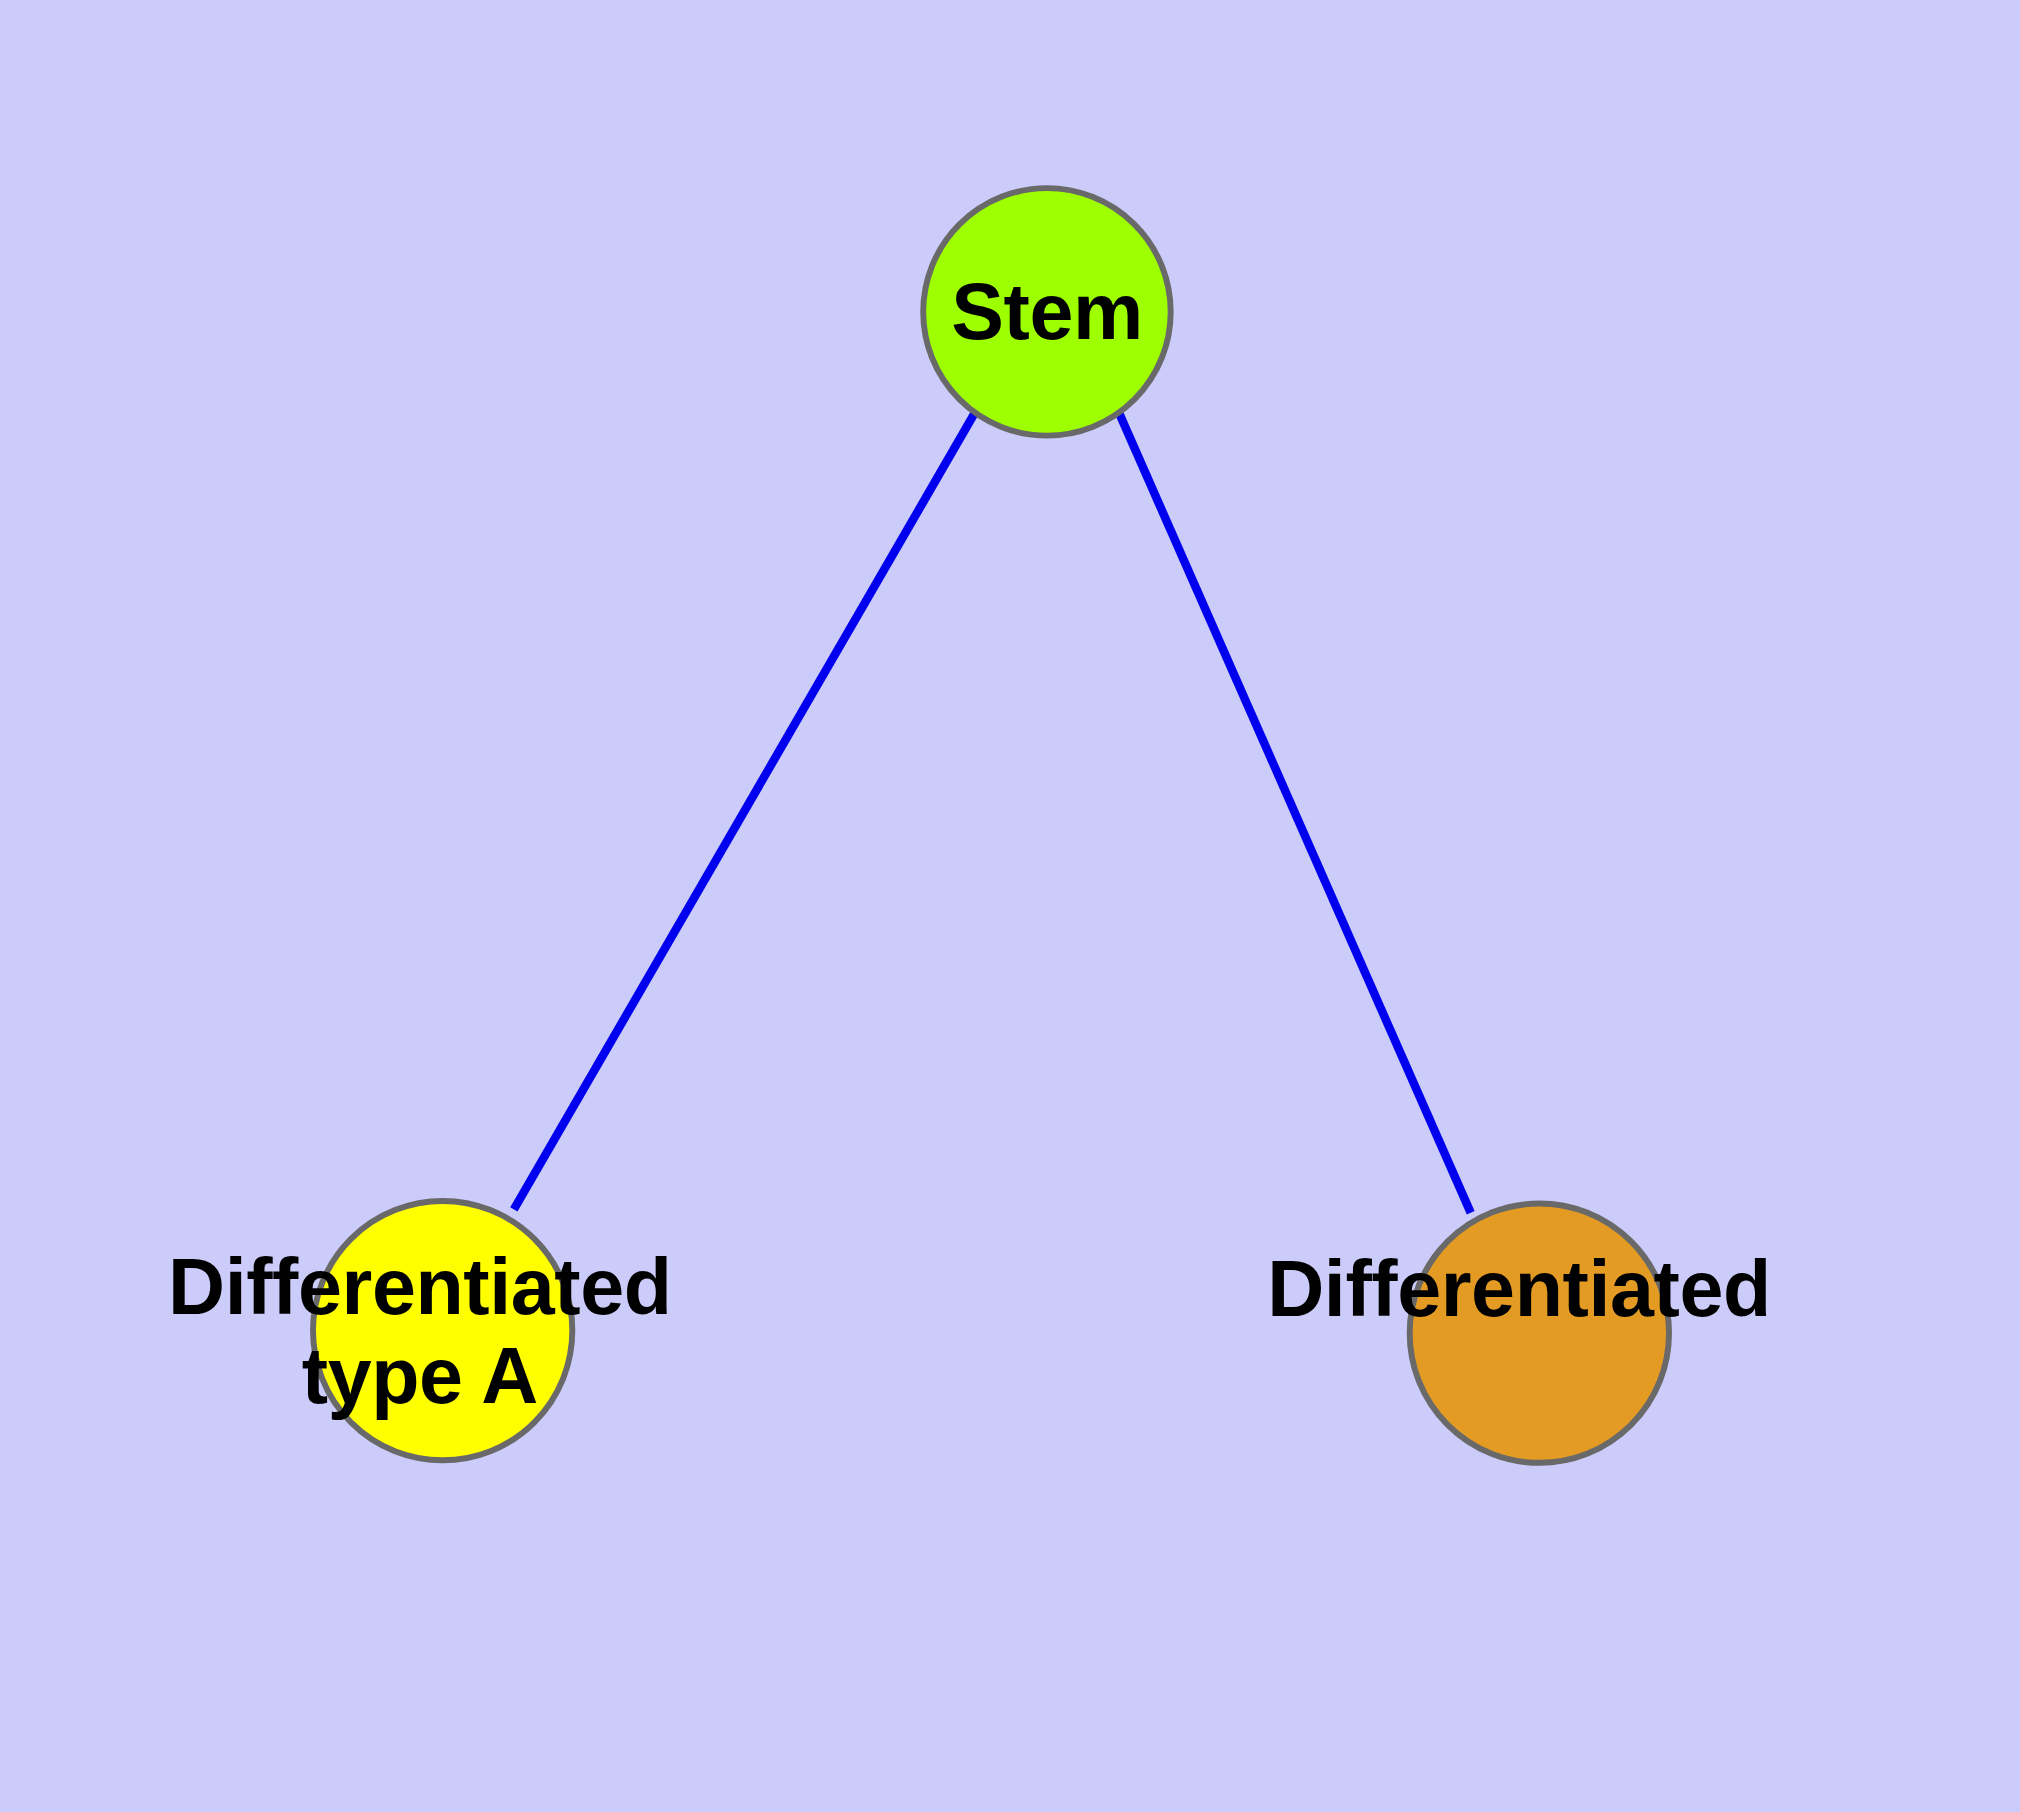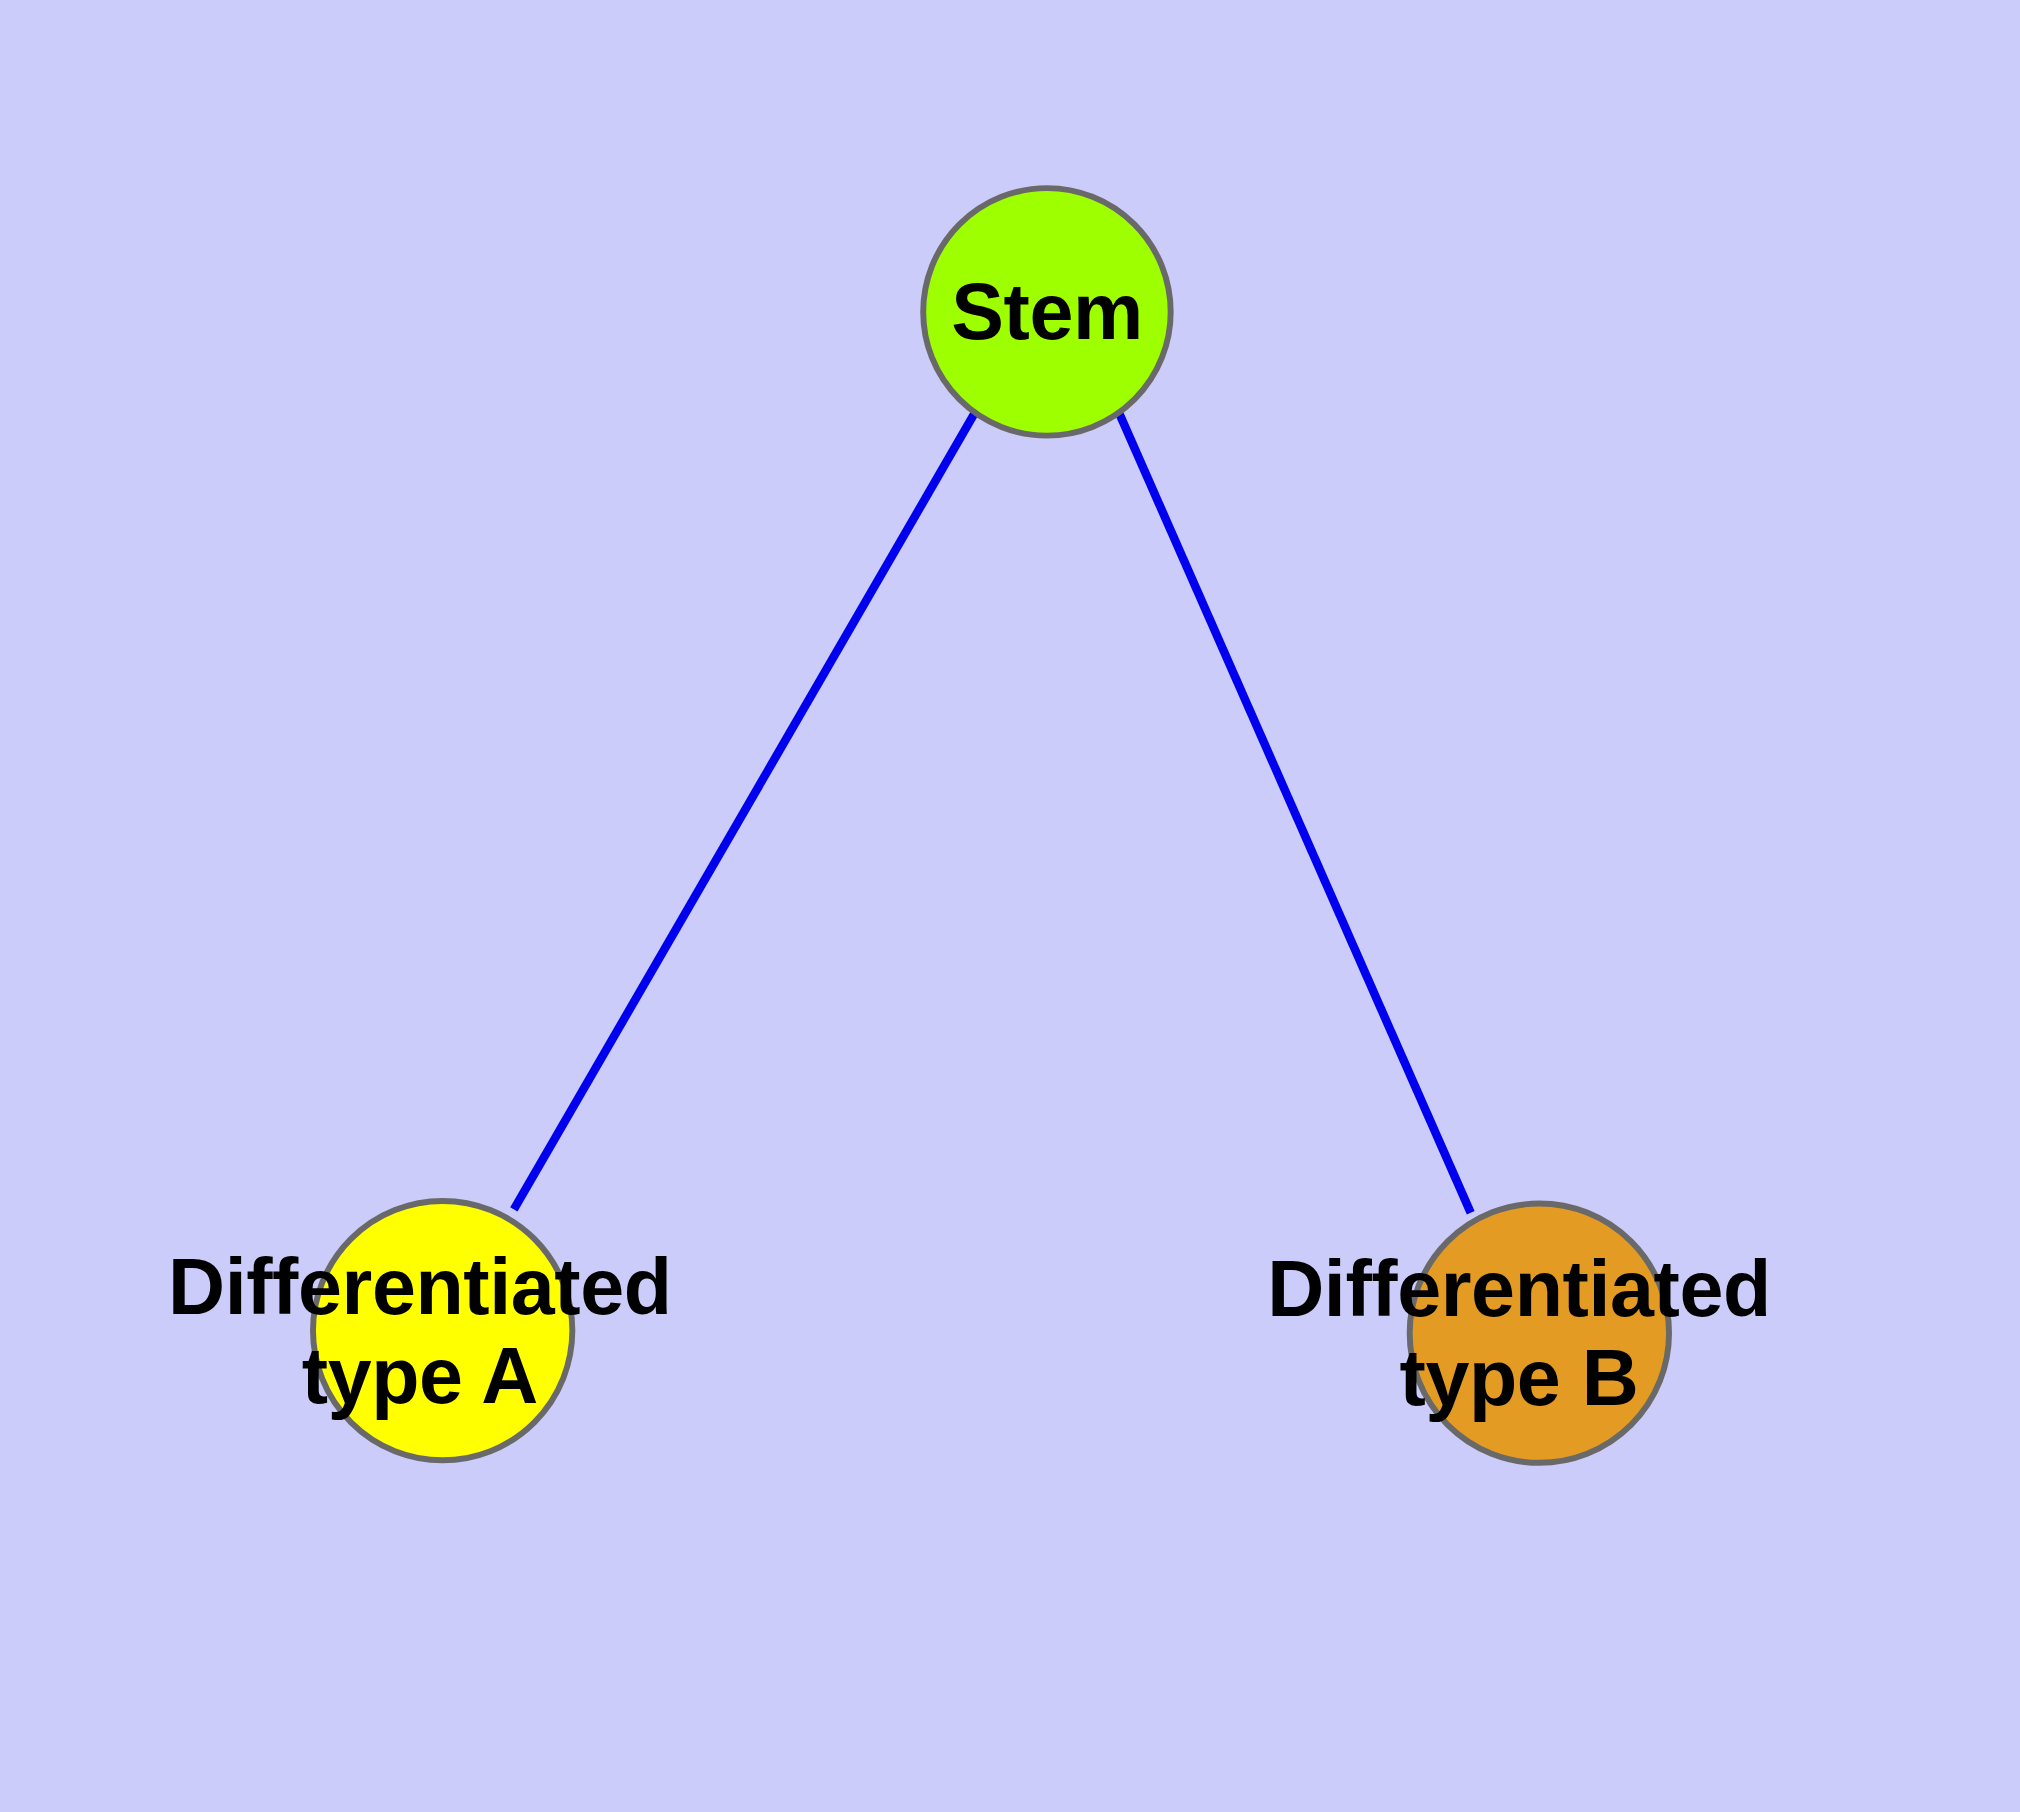--- a/index.html
+++ b/index.html
@@ -64,17 +64,16 @@
     <span class="line">Stem</span>
   </div>
 
   <div class="node-label" style="left: -4.2px; top: 1242px; width: 848px; font-size: 79px; line-height: 89px; color: rgb(0, 0, 0);">
     <span class="line">Differentiated</span>
     <span class="line">type A</span>
   </div>
 
   <div class="node-label" style="left: 1095px; top: 1244px; width: 848px; font-size: 79px; line-height: 89px; color: rgb(0, 0, 0);">
     <span class="line">Differentiated</span>
-    <span class="line">type B</span>
   </div>
 
 </div>
 
 
 </body></html>

